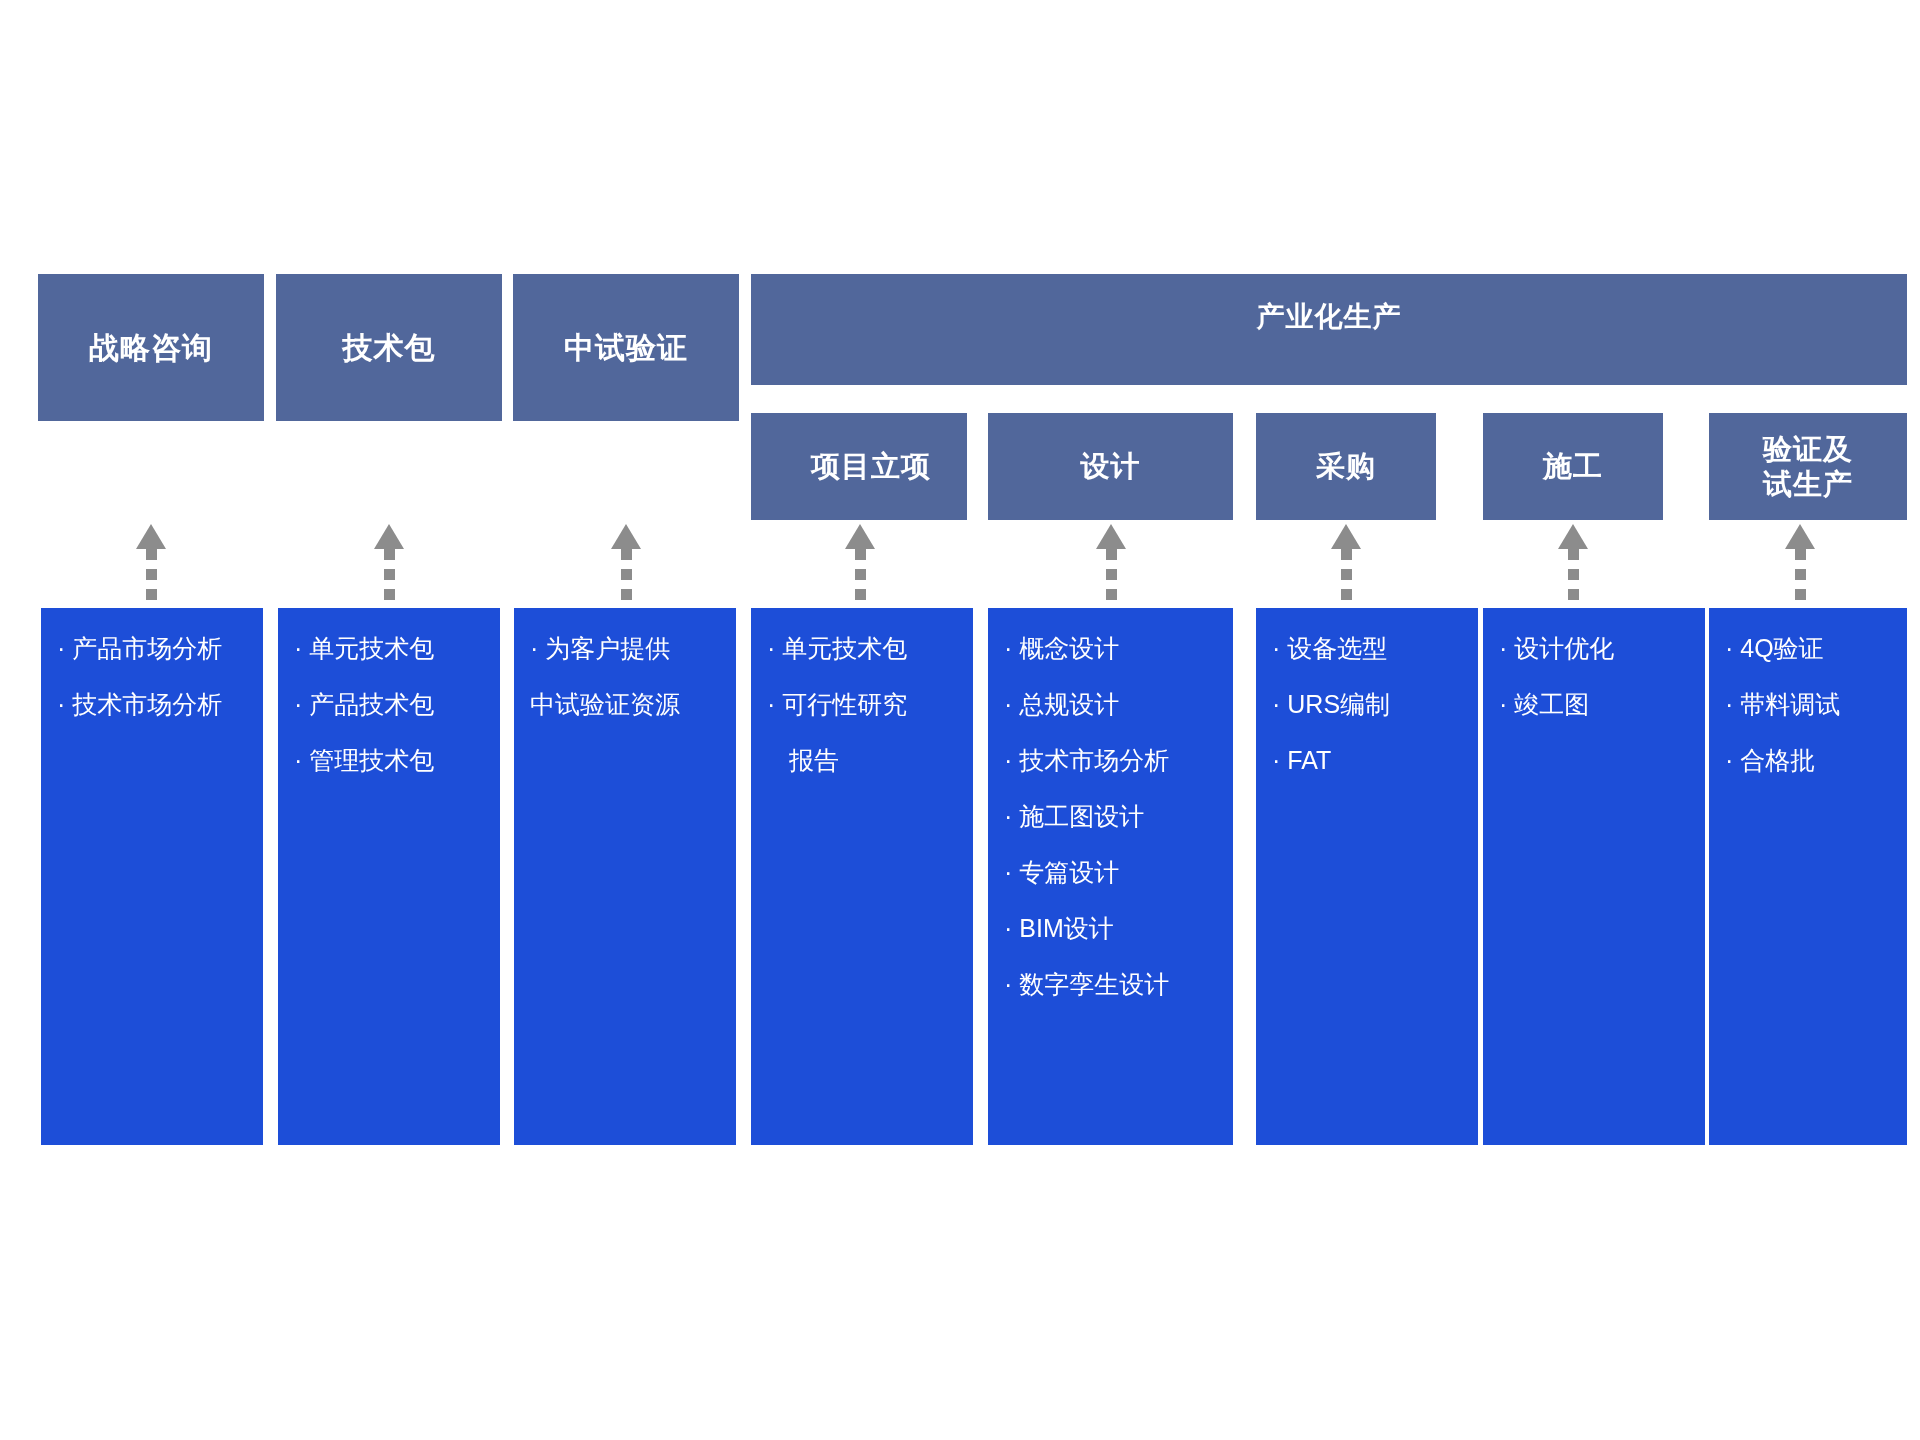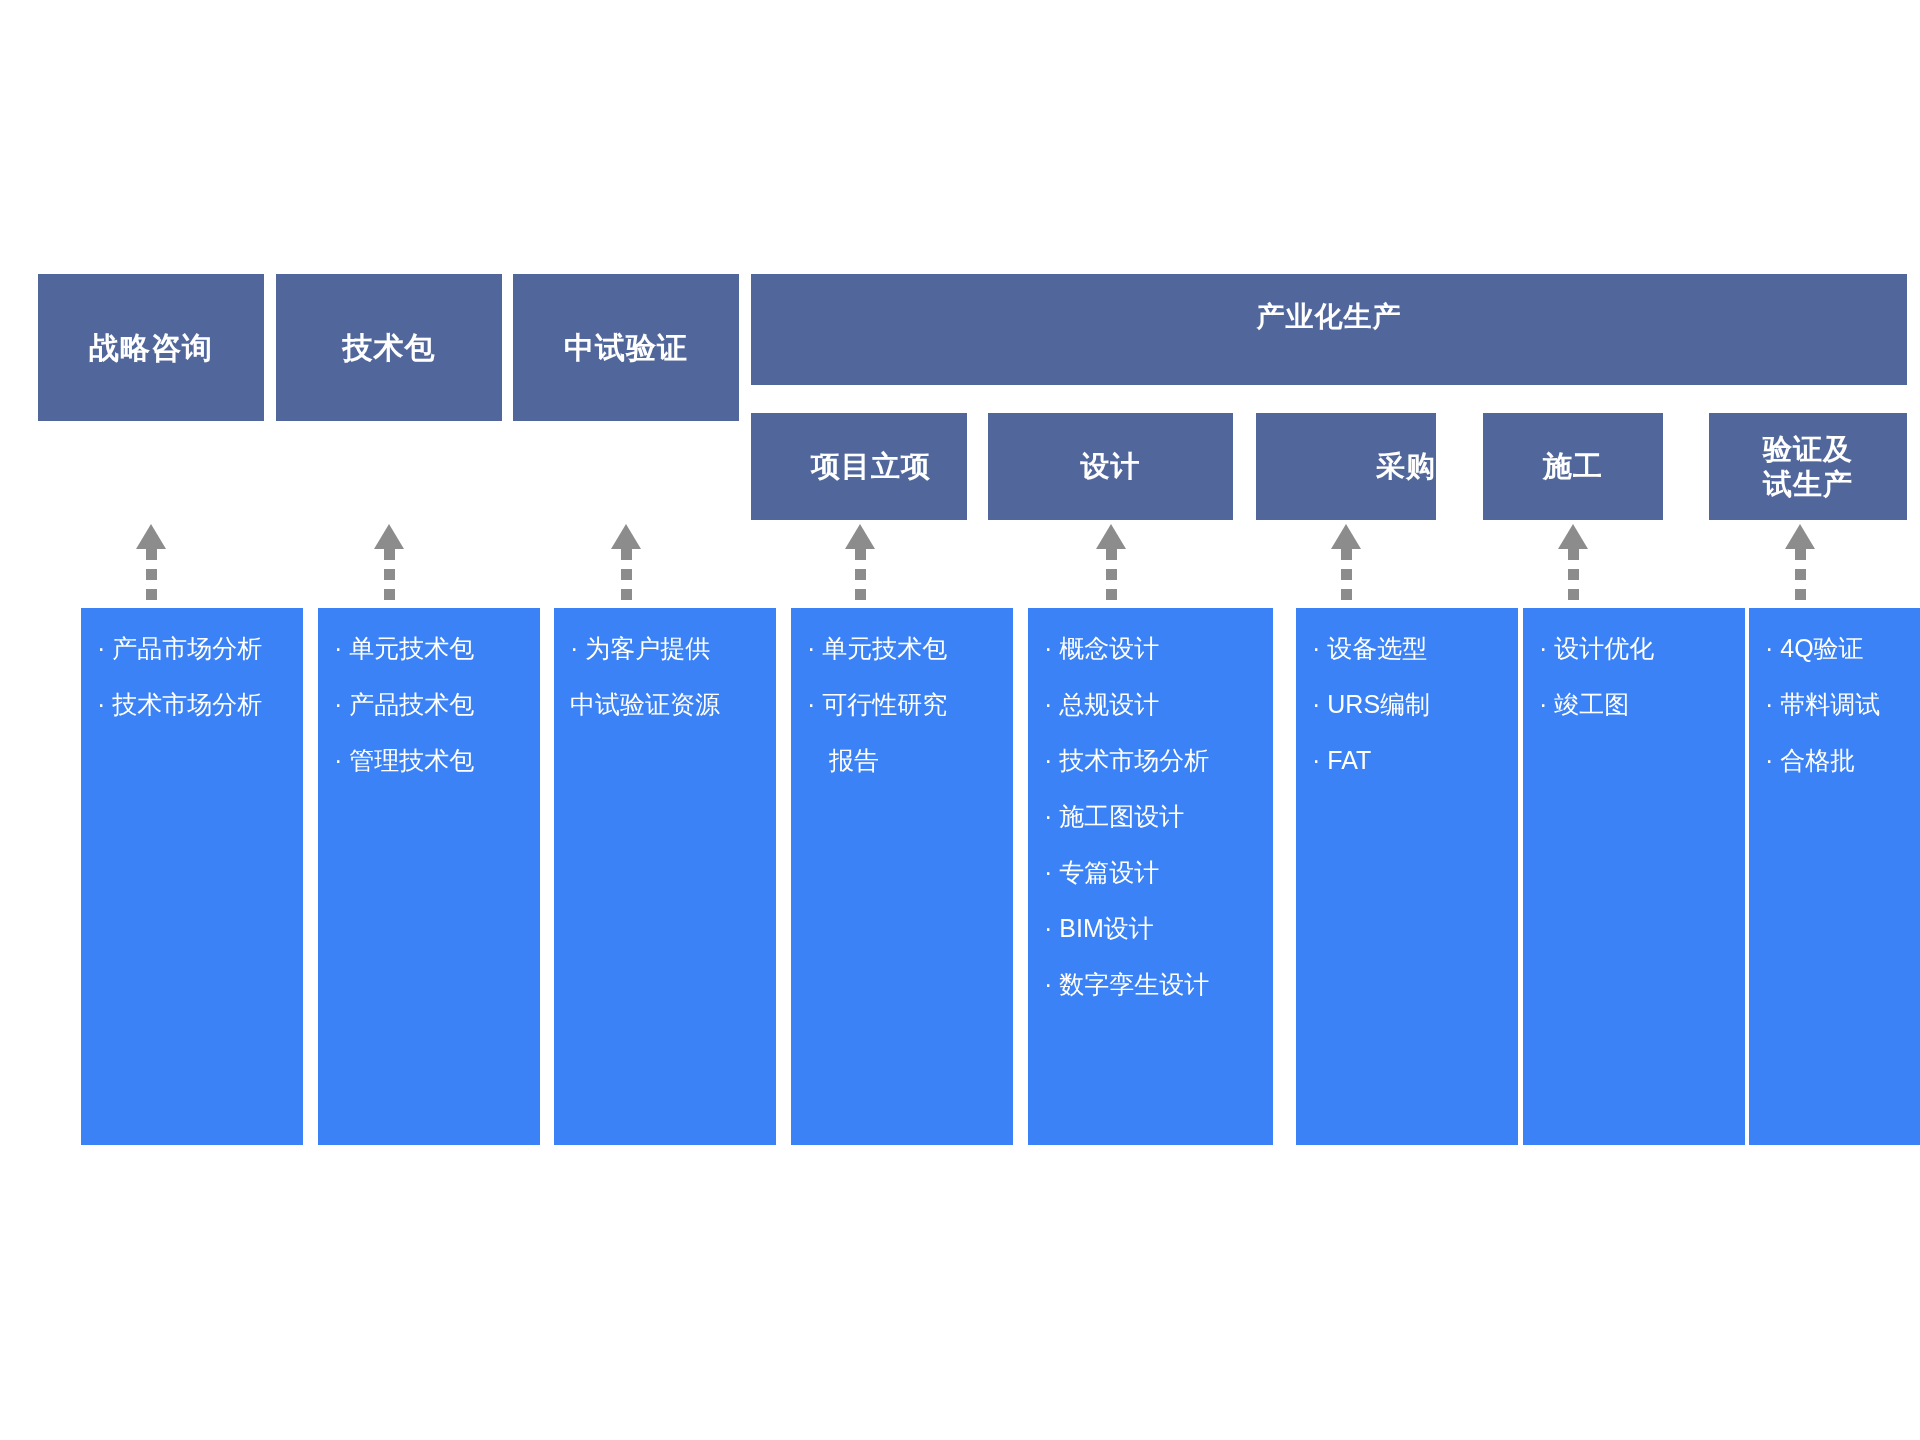--- a/index.html
+++ b/index.html
@@ -39,29 +39,28 @@
   .blue-top  { font-size: 30px; }
   .blue-sub  { font-size: 29px; }
   .blue-banner {
     font-size: 28px;
     align-items: flex-start;
     padding-top: 26px;
   }
 
   
   .orange-box {
-    background: #3b82f6;
+    background: #1d4ed8;
     color: #ffffff;
     padding: 28px 16px 12px 16px;
     font-size: 25px;
     line-height: 1.0;
     display: flex;
     flex-direction: column;
     align-items: flex-start;
-    margin-left: 40px;
   }
   .bullet-item {
     white-space: nowrap;
     margin-bottom: 31px;
     display: block;
   }
   .bullet-item.nodot { padding-left: 0; }
 
   
   .arrow {
@@ -111,21 +110,21 @@
   </div>
 
   <div class="node blue-box blue-sub" style="left:751px; top:413px; width:216px; height:107px;padding-left:24px;">
     <span>项目立项</span>
   </div>
 
   <div class="node blue-box blue-sub" style="left:988px; top:413px; width:245px; height:107px;">
     <span>设计</span>
   </div>
 
-  <div class="node blue-box blue-sub" style="left:1256px; top:413px; width:180px; height:107px;justify-content:flex-end;">
+  <div class="node blue-box blue-sub" style="left:1256px; top:413px; width:180px; height:107px;">
     <span>采购</span>
   </div>
 
   <div class="node blue-box blue-sub" style="left:1483px; top:413px; width:180px; height:107px;">
     <span>施工</span>
   </div>
 
   <div class="node blue-box blue-sub" style="left:1709px; top:413px; width:198px; height:107px;">
     <span style="display:block;">
       <span style="display:block;">验证及</span>

